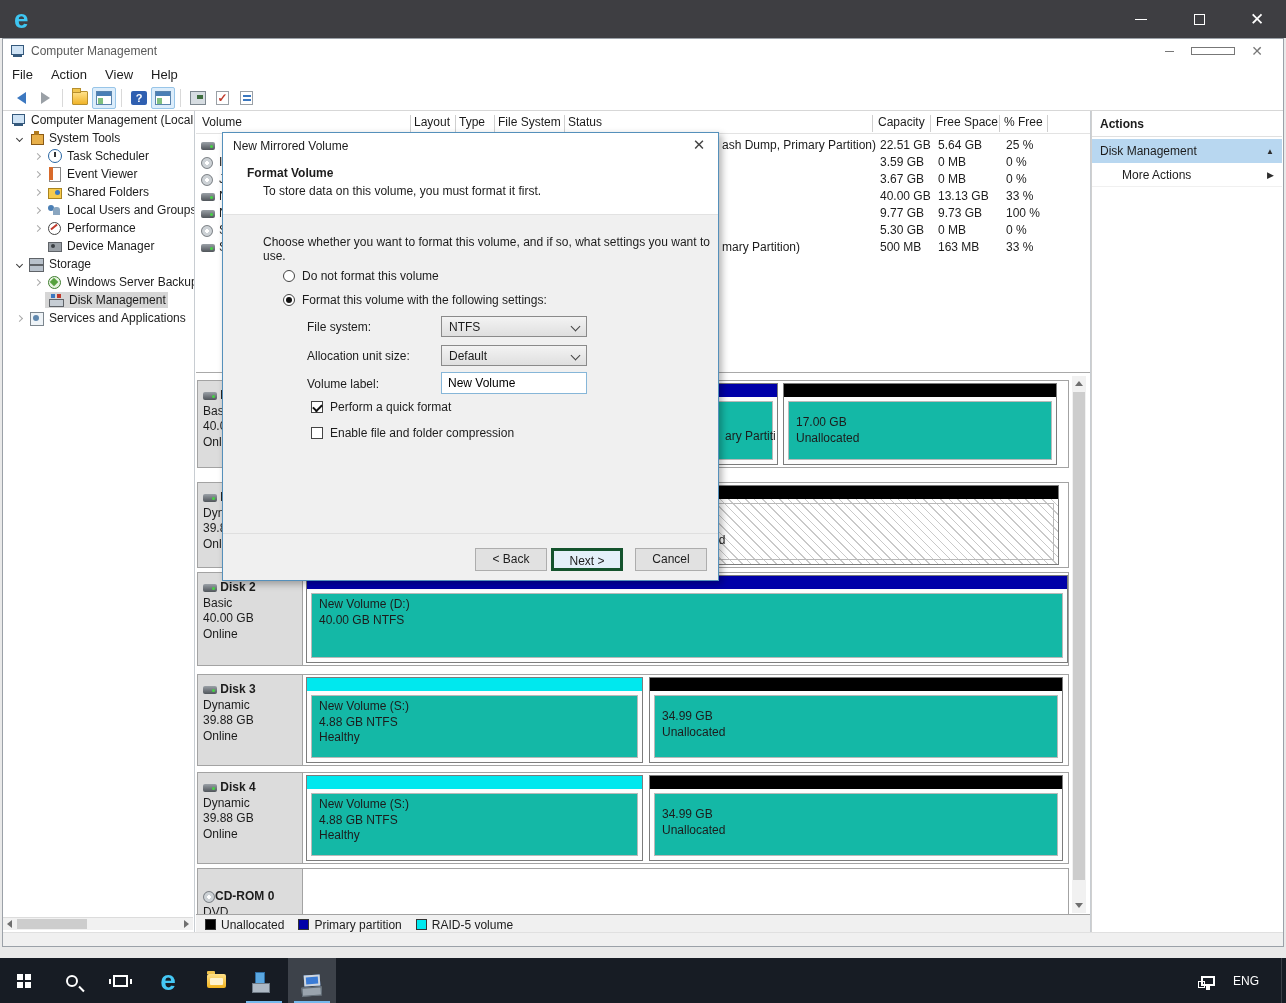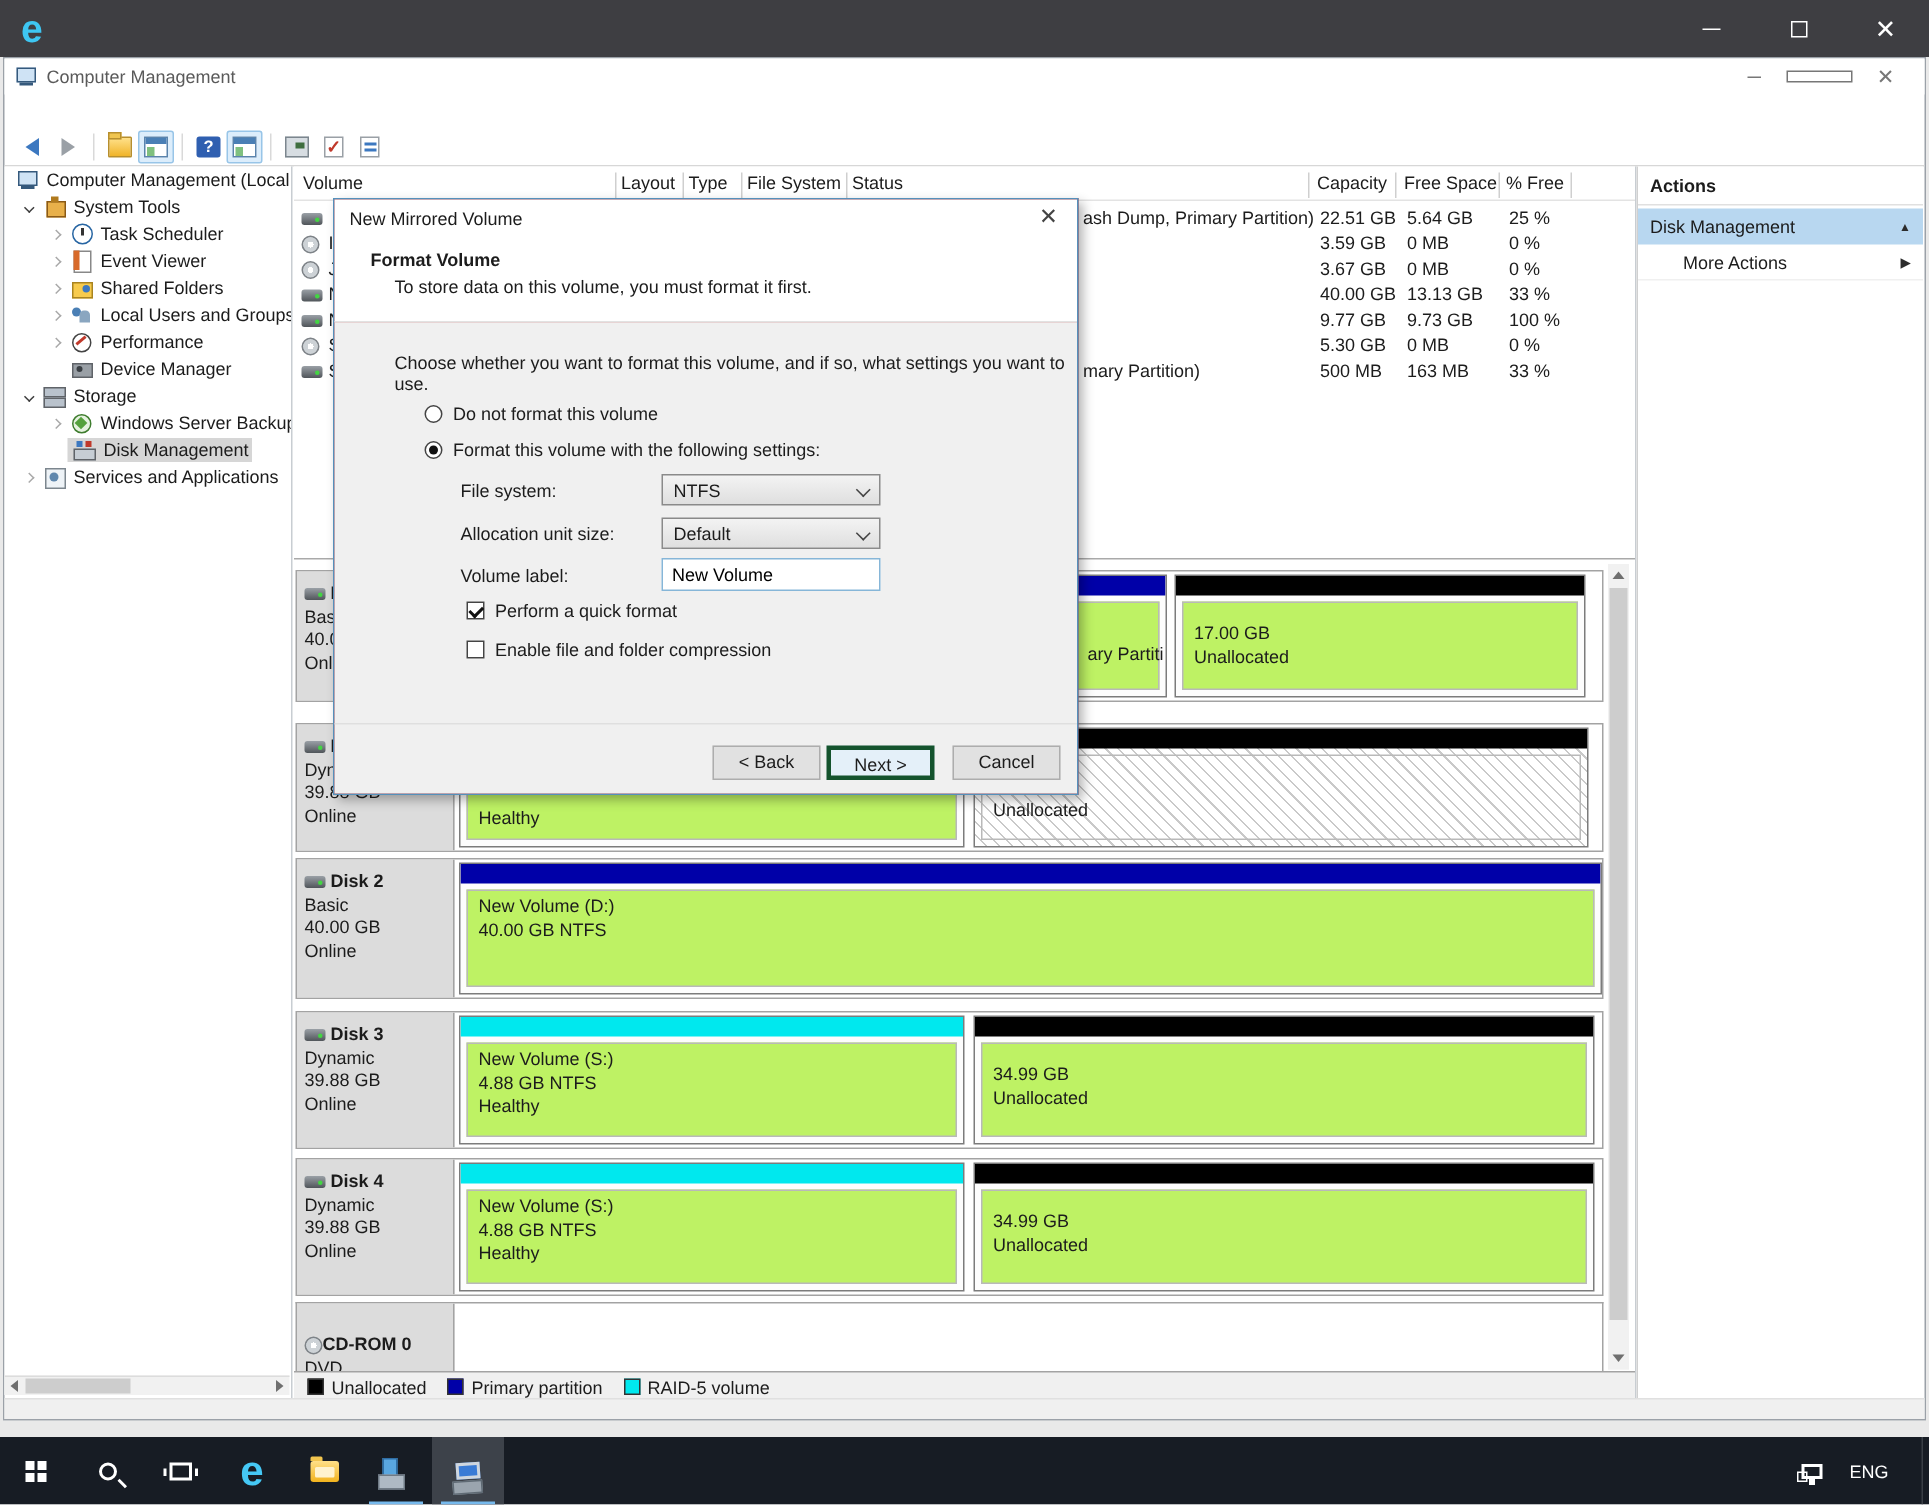--- a/index.html
+++ b/index.html
@@ -104,21 +104,21 @@
   .g-disk::after{content:"";position:absolute;right:2px;bottom:2px;width:3px;height:3px;background:#43d443;border-radius:50%}
   .g-cd{display:inline-block;width:12px;height:12px;border-radius:50%;border:1px solid #7e8388;background:radial-gradient(circle,#ffffff 0 2px,#cdd2d6 2px 5px,#9aa0a6 5px);vertical-align:middle}
 
   
   #graph{position:absolute;left:0;right:0;top:261px;height:542px;border-top:1px solid #a9a9a9;background:#fff;overflow:hidden}
   .grow{position:absolute;left:1px;width:872px;border:1px solid #a3a3a3;background:#fff;overflow:hidden}
   .glabel{position:absolute;left:0;top:0;bottom:0;width:105px;background:#dcdcdc;border-right:1px solid #a3a3a3;padding:7px 0 0 5px;line-height:15.5px;font-size:12px}
   .gname{font-weight:bold}
   .pblock{position:absolute;top:2px;bottom:2px;border:1px solid #7c7c7c;background:#fdfdfd;overflow:hidden}
   .pbar{position:absolute;left:0;right:0;top:0;height:13px}
-  .pinner{position:absolute;left:4px;right:4px;top:17px;bottom:4px;border:1px solid #b9b9b9;background:#bef264;padding:3px 7px;line-height:15.5px;font-size:12px}
+  .pinner{position:absolute;left:4px;right:4px;top:17px;bottom:4px;border:1px solid #b9b9b9;background:#14b8a6;padding:3px 7px;line-height:15.5px;font-size:12px}
   .pinner.pad{padding-top:13px}
   .pinner.clear{background:transparent}
   .pline{min-height:15px;white-space:nowrap;overflow:hidden}
   .pline.b{font-weight:normal}
   .hatch{background:repeating-linear-gradient(45deg,#ffffff 0 5px,#c9c9c9 5px 6px)}
   .frag{position:absolute;white-space:nowrap;font-size:12px}
   #vscroll{position:absolute;right:4px;top:3px;width:14px;height:537px;background:#f1f1f1}
   .sbtn{position:absolute;left:0;width:14px;height:15px;display:flex;align-items:center;justify-content:center;background:#f1f1f1}
   .tri-u{width:0;height:0;border-left:4px solid transparent;border-right:4px solid transparent;border-bottom:5px solid #6f6f6f}
   .tri-d{width:0;height:0;border-left:4px solid transparent;border-right:4px solid transparent;border-top:5px solid #6f6f6f}
@@ -133,21 +133,21 @@
   #actions{position:absolute;left:1088px;right:1px;top:72px;bottom:14px;background:#fff;border-left:1px solid #d0d0d0}
   .act-h{height:26px;display:flex;align-items:center;padding-left:8px;font-weight:bold;border-bottom:1px solid #e0e0e0}
   .act-dm{position:absolute;left:0;right:0;top:28px;height:24px;background:#b8d7f0;display:flex;align-items:center;padding-left:8px}
   .act-dm .ar{position:absolute;right:8px;font-size:8px;color:#2c2c2c}
   .act-more{position:absolute;left:0;right:0;top:53px;height:23px;display:flex;align-items:center;padding-left:30px;border-bottom:1px solid #f0f0f0}
   .act-more .ar{position:absolute;right:8px;font-size:9px;color:#2c2c2c}
 
   #cm-bottom{position:absolute;left:0;right:0;bottom:0;height:14px;background:#f0f0f0;border-top:1px solid #e0e0e0}
 
   
-  #dlg{position:absolute;left:222px;top:132px;width:497px;height:398px;background:#b91c1c;border:1px solid #5590bb;box-shadow:3px 3px 7px rgba(0,0,0,.3);z-index:60}
+  #dlg{position:absolute;left:222px;top:132px;width:497px;height:449px;background:#0f172a;border:1px solid #5590bb;box-shadow:3px 3px 7px rgba(0,0,0,.3);z-index:60}
   .dlg-tb{position:absolute;left:0;top:0;right:0;height:25px;background:#fff;display:flex;align-items:center;padding-left:10px;font-size:12px}
   .dlg-x{position:absolute;right:8px;top:2px;width:22px;height:20px;text-align:center;font-size:15px;color:#444;line-height:20px}
   .dlg-head{position:absolute;left:0;top:25px;right:0;height:57px;background:#fff;border-bottom:1px solid #e2e2e2}
   .dlg-h1{position:absolute;left:24px;top:8px;font-weight:bold;font-size:12px}
   .dlg-h2{position:absolute;left:40px;top:26px;font-size:12px}
   .dlg-body{position:absolute;left:0;top:82px;right:0;bottom:47px;background:#f0f0f0}
   .dl-instr{position:absolute;left:40px;top:20px}
   .radrow{position:absolute;left:60px;display:flex;align-items:center}
   .rad{width:12px;height:12px;border:1px solid #444;border-radius:50%;background:#fff;position:relative;margin-right:7px;flex:none}
   .rad.on::after{content:"";position:absolute;left:2px;top:2px;width:6px;height:6px;background:#111;border-radius:50%}
@@ -213,20 +213,26 @@
       <span>
           <span class="bar"></span>
         </span>
       <span>
           <span class="rest"></span>
         </span>
       <span style="font-size:14px">✕</span>
     </div>
   </div>
 
+  <div class="cm-menubar">
+    <span class="mitem">File</span>
+    <span class="mitem">Action</span>
+    <span class="mitem">View</span>
+    <span class="mitem">Help</span>
+  </div>
 
   <div class="cm-toolbar">
     <span class="tbx">
         <span class="arw l"></span>
       </span>
     <span class="tbx">
         <span class="arw r"></span>
       </span>
     <span class="tsep"></span>
     <span class="tbx">

